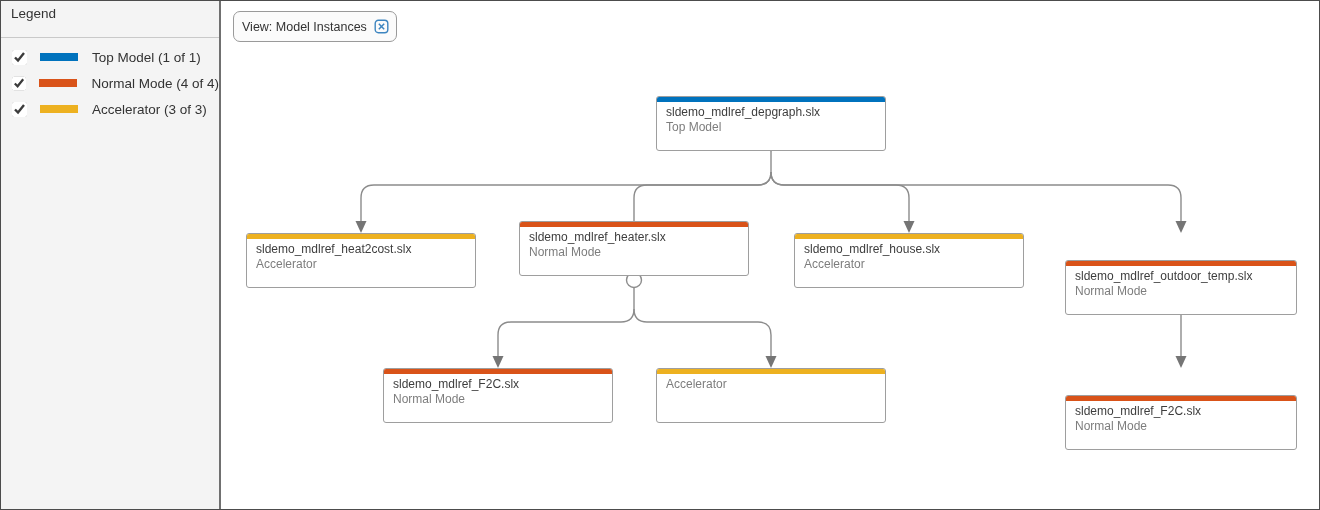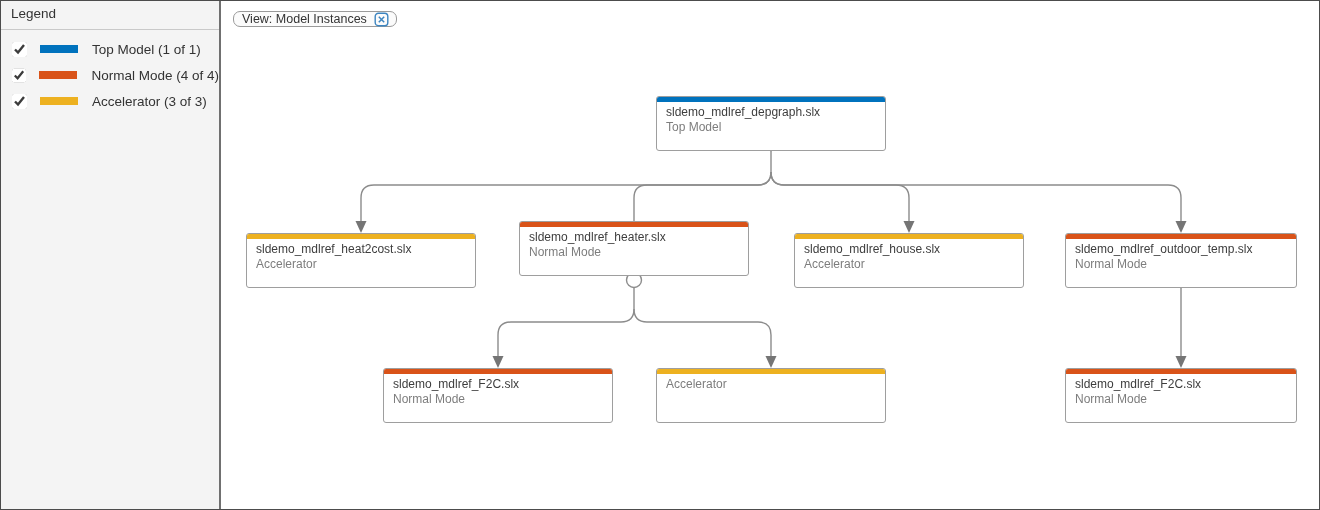--- a/index.html
+++ b/index.html
@@ -8,58 +8,58 @@
   .app {
     position:relative; width:1320px; height:510px;
     border:1px solid #4c4c4c; background:#ffffff; overflow:hidden;
   }
   
   .legend-panel {
     position:absolute; left:0; top:0; bottom:0; width:220px;
     background:#f4f4f4; border-right:2px solid #707070; z-index:5;
   }
   .legend-header {
-    font-size:13.5px; color:#333; padding:5px 0 8px 10px;
+    font-size:13.5px; color:#333; padding:5px 0 16px 10px;
     border-bottom:1px solid #c9c9c9;
   }
   .legend-row {
     display:flex; align-items:center; height:26px; padding-left:11px;
   }
   .legend-row input[type=checkbox] {
     width:15px; height:15px; margin:0; accent-color:#fff;
   }
   .legend-swatch {
     width:38px; height:8px; margin-left:13px; flex:none;
   }
   .legend-label {
     font-size:13.5px; color:#333; margin-left:14px; white-space:nowrap;
   }
   
   .canvas { position:absolute; left:0; top:0; right:0; bottom:0; background:#fff; }
   .edges-svg { position:absolute; left:0; top:0; }
   
   .chip {
-    position:absolute; left:232px; top:10px; height:16px;
+    position:absolute; left:232px; top:10px; height:31px;
     display:inline-flex; align-items:center; gap:7px;
     padding:0 7px 0 8px; background:#fbfbfb;
     border:1px solid #9a9a9a; border-radius:7px; cursor:default; z-index:4;
   }
   .chip-label { font-size:12.5px; color:#333; white-space:nowrap; }
   .chip-close { display:inline-flex; cursor:pointer; }
   
   .node {
     position:absolute; width:230px; height:55px;
     background:#fff; border:1px solid #9e9e9e; border-radius:3px;
     overflow:hidden; z-index:3; cursor:pointer;
   }
   .node-bar { height:5px; width:100%; }
   .node-text { padding:3px 9px 0 9px; }
   .node-title { font-size:12px; color:#3d3d3d; line-height:15px; white-space:nowrap; }
   .node-sub { font-size:12px; color:#7d7d7d; line-height:14px; white-space:nowrap; }
-  .node-wide { width:232px; }
+  .node-wide { width:232px;margin-top:27px; }
 </style>
 </head>
 <body>
 
 <div class="app">
 
   <div class="canvas">
 
     <svg class="edges-svg" width="1320" height="510" viewBox="0 0 1320 510">
       <g stroke="#8c8c8c" stroke-width="1.4" fill="none">

